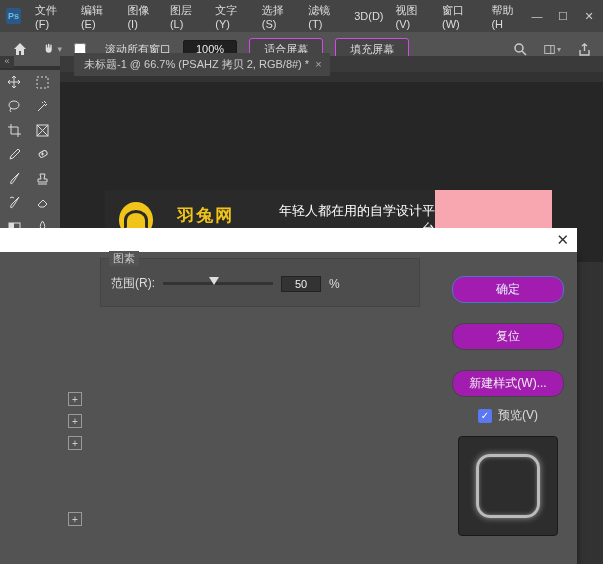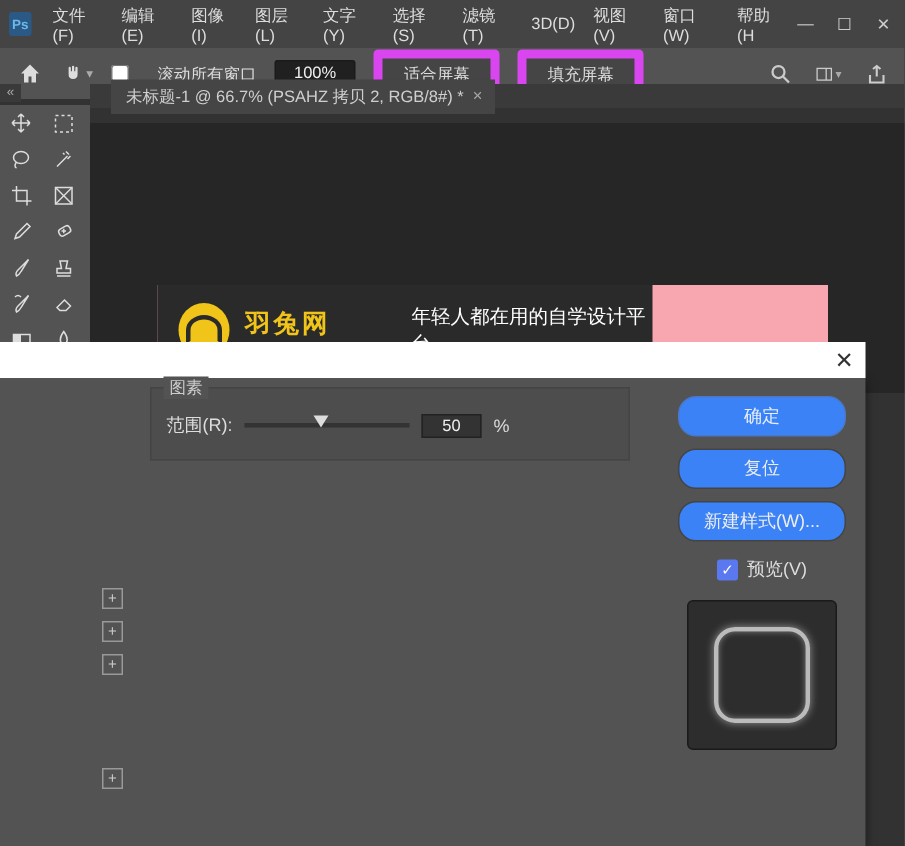--- a/index.html
+++ b/index.html
@@ -11,38 +11,38 @@
 .menubar .menu-item { padding: 0 6px; cursor: pointer; }
 .menubar .window-controls { margin-left: auto; display: flex; gap: 10px; }
 .menubar .win-btn { width: 16px; height: 14px; color: #ccc; display: flex; align-items: center; justify-content: center; font-size: 11px; }
 
 
 .optbar { background: #535353; height: 34px; display: flex; align-items: center; padding: 0 10px; gap: 12px; color: #ddd; font-size: 11px; }
 .optbar .home-ico, .optbar .hand-ico { width: 20px; height: 20px; display: flex; align-items: center; justify-content: center; }
 .optbar .chk { display: flex; align-items: center; gap: 19px; }
 .optbar .chk input { width: 12px; height: 12px; }
 .optbar .zoom-box { background: #202020; border: 1px solid #1a1a1a; padding: 2px 12px; border-radius: 2px; color: #eee; }
-.optbar .fit-btn { background: #454545; border: 6px solid #d946ef; padding: 3px 14px; border-radius: 3px; color: #ddd; }
+.optbar .fit-btn { background: #454545; border: 1px solid #d946ef; padding: 3px 14px; border-radius: 3px; color: #ddd; }
 .optbar .right-tools { margin-left: auto; display: flex; gap: 14px; }
 .optbar .tool-ico { width: 18px; height: 18px; color: #ccc; display: flex; align-items: center; justify-content: center; }
 
 
 .tool-col-collapse { position: absolute; left: 0; top: 56px; width: 14px; height: 12px; background: #3a3a3a; color: #aaa; font-size: 9px; display: flex; justify-content: center; }
 .toolbox { position: absolute; left: 0; top: 70px; width: 60px; background: #535353; display: flex; flex-wrap: wrap; }
 .toolbox .tool { width: 28px; height: 24px; display: flex; align-items: center; justify-content: center; color: #ddd; font-size: 14px; }
 
 
 .tabbar { position: absolute; left: 60px; top: 56px; height: 16px; background: #3a3a3a; display: flex; align-items: center; padding-left: 14px; width: 543px; }
 .tabbar .tab { color: #cfcfcf; font-size: 11px; display: flex; align-items: center; gap: 6px; background: #454545; padding: 4px 8px 4px 10px; }
 .tabbar .tab .close-x { color: #aaa; font-size: 11px; }
 
 
 .canvas-area { position: absolute; left: 60px; top: 82px; width: 543px; height: 180px; background: #262626; }
 .canvas-area .banner { position: absolute; left: 45px; top: 108px; width: 447px; height: 60px; background: #f8a6b0; display: flex; }
-.banner .dark { background: #2a2a2a; width: 330px; display: flex; align-items: center; padding-left: 14px; gap: 10px; }
+.banner .dark { background: #2a2a2a; width: 330px; display: flex; align-items: center; padding-left: 14px; gap: 10px; text-align: right; }
 .banner .logo-cir { width: 36px; height: 36px; border-radius: 50%; background: #f0c418; display: flex; align-items: center; justify-content: center; }
 .banner .logo-cir::before { content: ""; width: 18px; height: 14px; border: 3px solid #2a2a2a; border-bottom-color: transparent; border-radius: 50% 50% 0 0; }
 .banner .brand-col { display: flex; flex-direction: column; }
 .banner .brand-name { color: #f0c418; font-size: 17px; font-weight: bold; letter-spacing: 2px; }
 .banner .brand-url { color: #f0c418; font-size: 8px; letter-spacing: 1px; }
 .banner .slogan { color: #fff; font-size: 13px; margin-left: 30px; }
 
 
 .dialog { position: absolute; left: 0; top: 252px; width: 577px; height: 312px; background: #535353; box-shadow: 0 2px 6px rgba(0,0,0,0.5); }
 .dialog .titlebar { height: 24px; background: #fff; display: flex; align-items: center; justify-content: flex-end; padding: 0 8px; position: absolute; top: -24px; right: 0; width: 577px; }
@@ -59,21 +59,21 @@
 .dlg-mid .row { display: flex; align-items: center; gap: 8px; margin-top: 6px; }
 .dlg-mid .contour-thumb { width: 26px; height: 26px; background: #fff; clip-path: polygon(50% 5%, 80% 100%, 20% 100%); }
 .contour-wrap { width: 32px; height: 32px; background: #333; display: flex; align-items: center; justify-content: center; border: 1px solid #222; }
 .contour-arrow { color: #ccc; font-size: 9px; }
 .dlg-mid input[type=checkbox] { width: 12px; height: 12px; }
 .dlg-mid .slider-track { width: 110px; height: 3px; background: #333; position: relative; }
 .dlg-mid .slider-thumb { position: absolute; left: 46px; top: -5px; width: 0; height: 0; border-left: 5px solid transparent; border-right: 5px solid transparent; border-top: 8px solid #ddd; }
 .dlg-mid .num-box { width: 40px; background: #333; color: #eee; border: 1px solid #222; padding: 1px 4px; font-size: 11px; text-align: center; }
 
 .dlg-right { position: absolute; right: 10px; top: 12px; width: 118px; display: flex; flex-direction: column; gap: 8px; align-items: center; }
-.dlg-right .btn { width: 112px; padding: 4px 12px; text-align: center; font-size: 12px; border-radius: 12px; color: #eee; background: #3b82f6; border: 1px solid #444; cursor: pointer; }
+.dlg-right .btn { width: 112px; padding: 4px 12px; text-align: center; font-size: 12px; border-radius: 12px; color: #eee; background: #a21caf; border: 1px solid #444; cursor: pointer; margin-top: 12px; }
 .dlg-right .btn.primary { border: 1px solid #4a78c8; color: #e6eeff; }
 .dlg-right .preview-row { display: flex; align-items: center; gap: 6px; color: #ddd; font-size: 12px; margin-top: 2px; }
 .dlg-right .preview-row .chk-on { width: 14px; height: 14px; background: #5a78f0; border-radius: 2px; display: flex; align-items: center; justify-content: center; color: #fff; font-size: 10px; }
 .dlg-right .preview-img { width: 100px; height: 100px; background: #2d2d2d; border: 1px solid #1a1a1a; border-radius: 4px; margin-top: 4px; display: flex; align-items: center; justify-content: center; }
 .dlg-right .preview-img .rounded-sq { width: 64px; height: 64px; border: 3px solid #bbb; border-radius: 14px; box-shadow: 0 0 6px rgba(255,255,255,0.5), inset 0 0 4px rgba(255,255,255,0.4); }
 
 svg { display: block; }
 </style>
 </head>
 <body>

